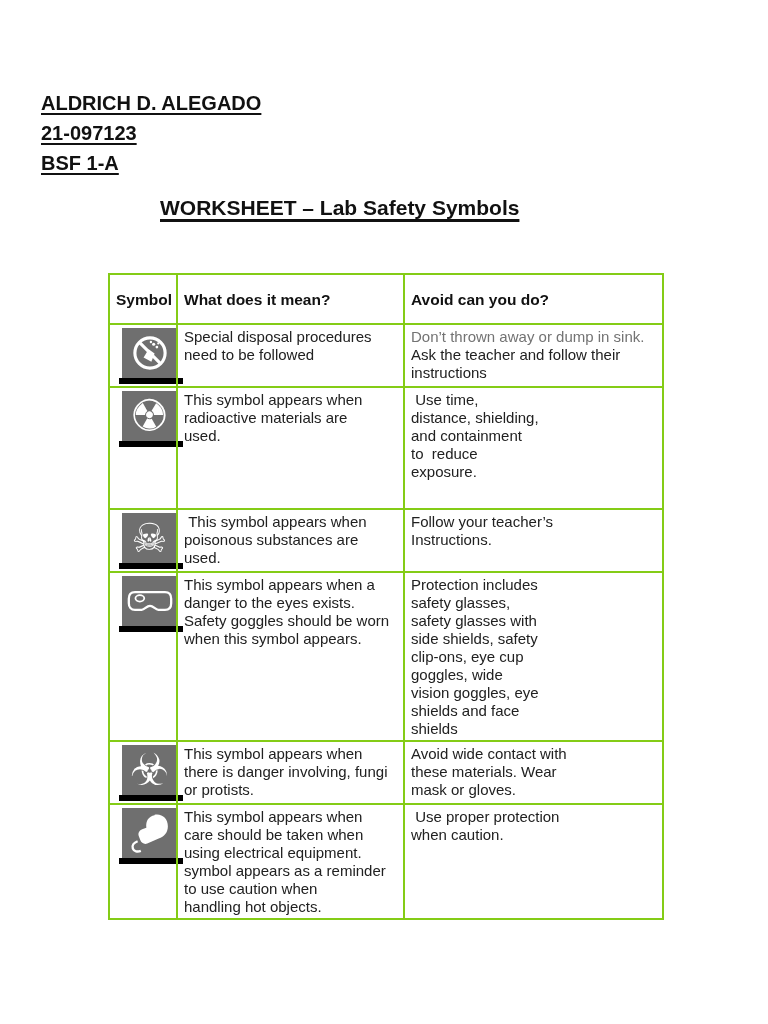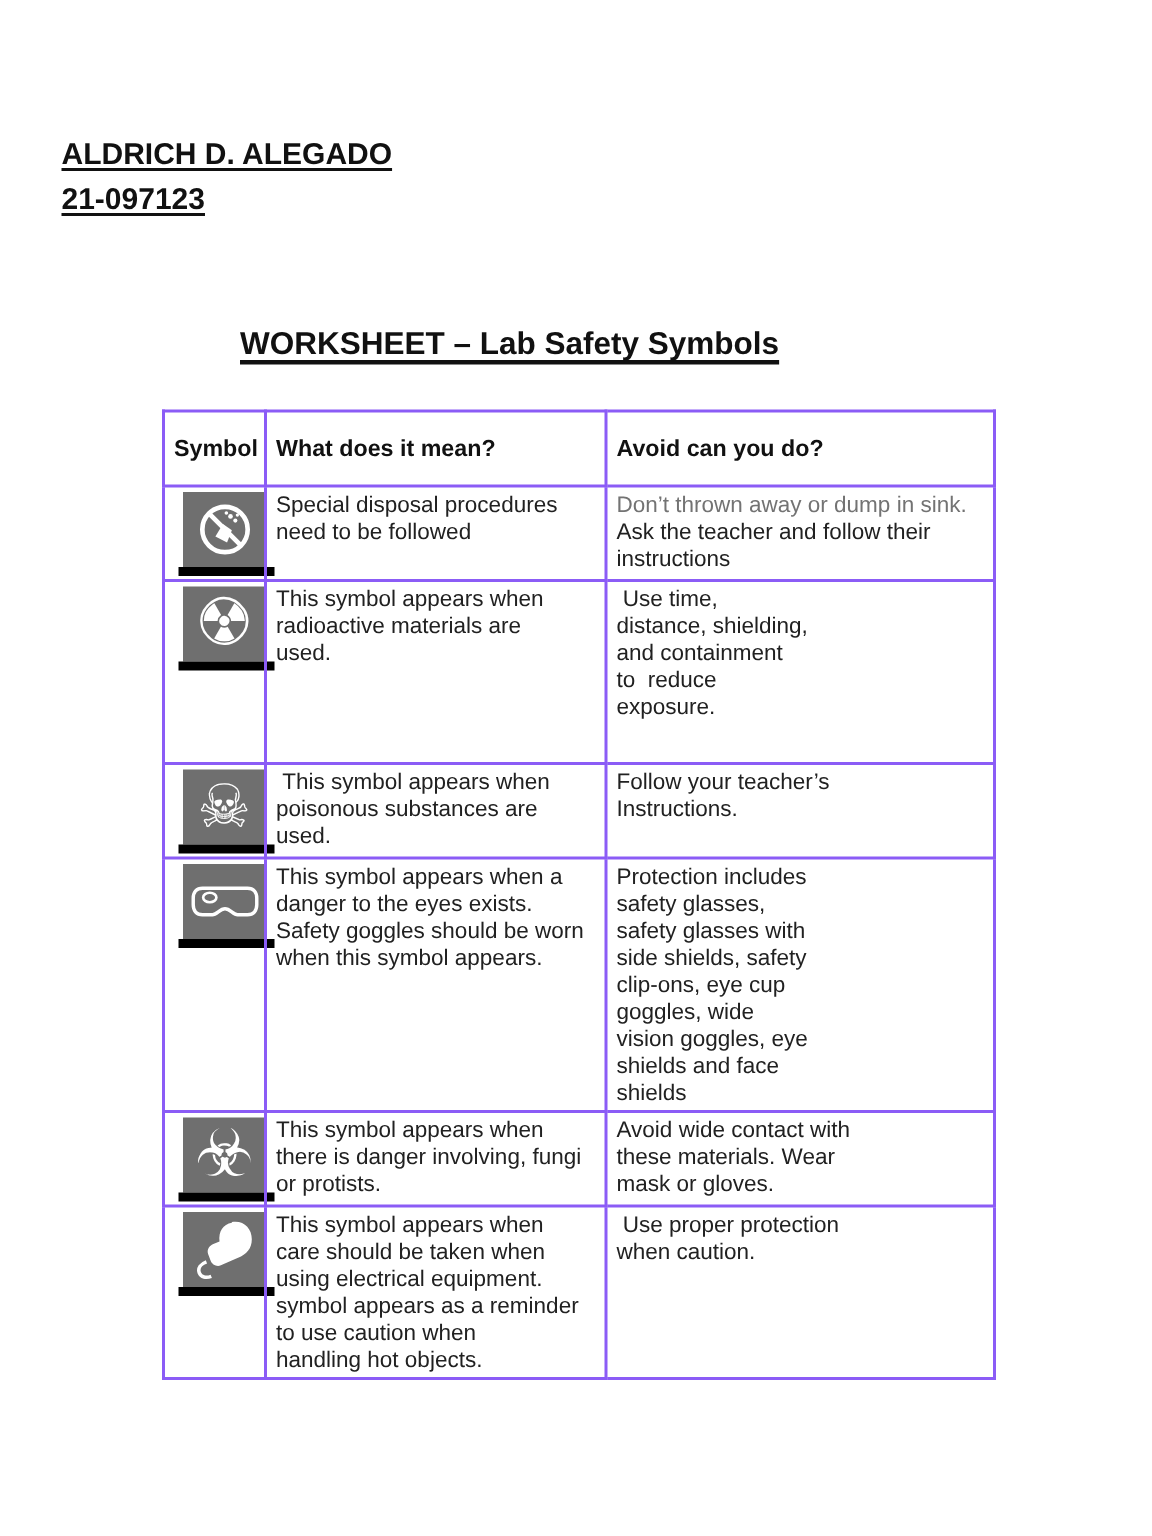--- a/index.html
+++ b/index.html
@@ -12,28 +12,28 @@
     position:absolute;top:88px;left:0;width:640px;text-align:left;margin-left:41px;
   }
   .doc-header div{
     font-size:20px;font-weight:bold;line-height:30px;
     text-decoration:underline;text-decoration-thickness:2px;text-underline-offset:3px;
     color:#111;
   }
   .doc-title{
     position:absolute;top:196px;left:160px;
     font-size:21px;font-weight:bold;color:#111;
-    text-decoration:underline;text-decoration-thickness:2.5px;text-underline-offset:4px;margin-top:22px;
+    text-decoration:underline;text-decoration-thickness:2.5px;text-underline-offset:4px;
   }
   table.safety{
     position:absolute;left:108px;top:273px;width:554px;
     border-collapse:collapse;table-layout:fixed;
   }
   table.safety td,table.safety th{
-    border:2px solid #8b5cf6;
+    border:2px solid #84cc16;
     vertical-align:top;
     padding:3px 6px 2px 6px;
     font-size:15px;line-height:18px;
     text-align:left;
   }
   table.safety th{
     vertical-align:middle;font-weight:bold;font-size:15.5px;color:#111;
   }
   .rh-head{height:50px}.rh-1{height:62px}.rh-2{height:122px}.rh-3{height:56px}
   .rh-4{height:164px}.rh-5{height:63px}.rh-6{height:110px}
@@ -49,20 +49,21 @@
   .glyph-biohazard{font-size:44px;line-height:50px;}
   .cell-text{white-space:pre-wrap;word-wrap:break-word;}
   .muted{color:#737373;}
 </style>
 </head>
 <body>
 
 <div class="doc-header">
   <div>ALDRICH D. ALEGADO</div>
   <div>21-097123</div>
+  <div>BSF 1-A</div>
 </div>
 
 <div class="doc-title">WORKSHEET – Lab Safety Symbols</div>
 
 <table class="safety">
   <colgroup>
       <col style="width:68px">
       <col style="width:227px">
       <col style="width:259px">
     </colgroup>

